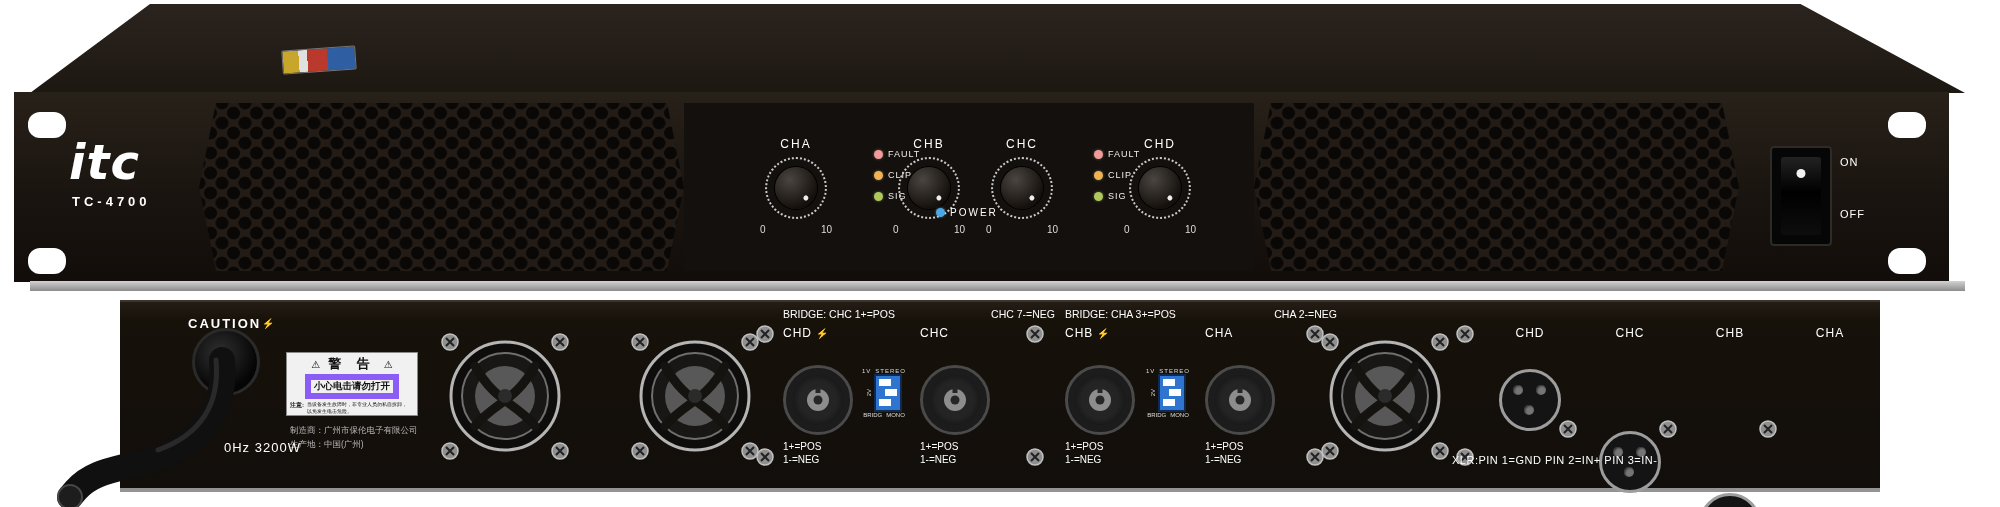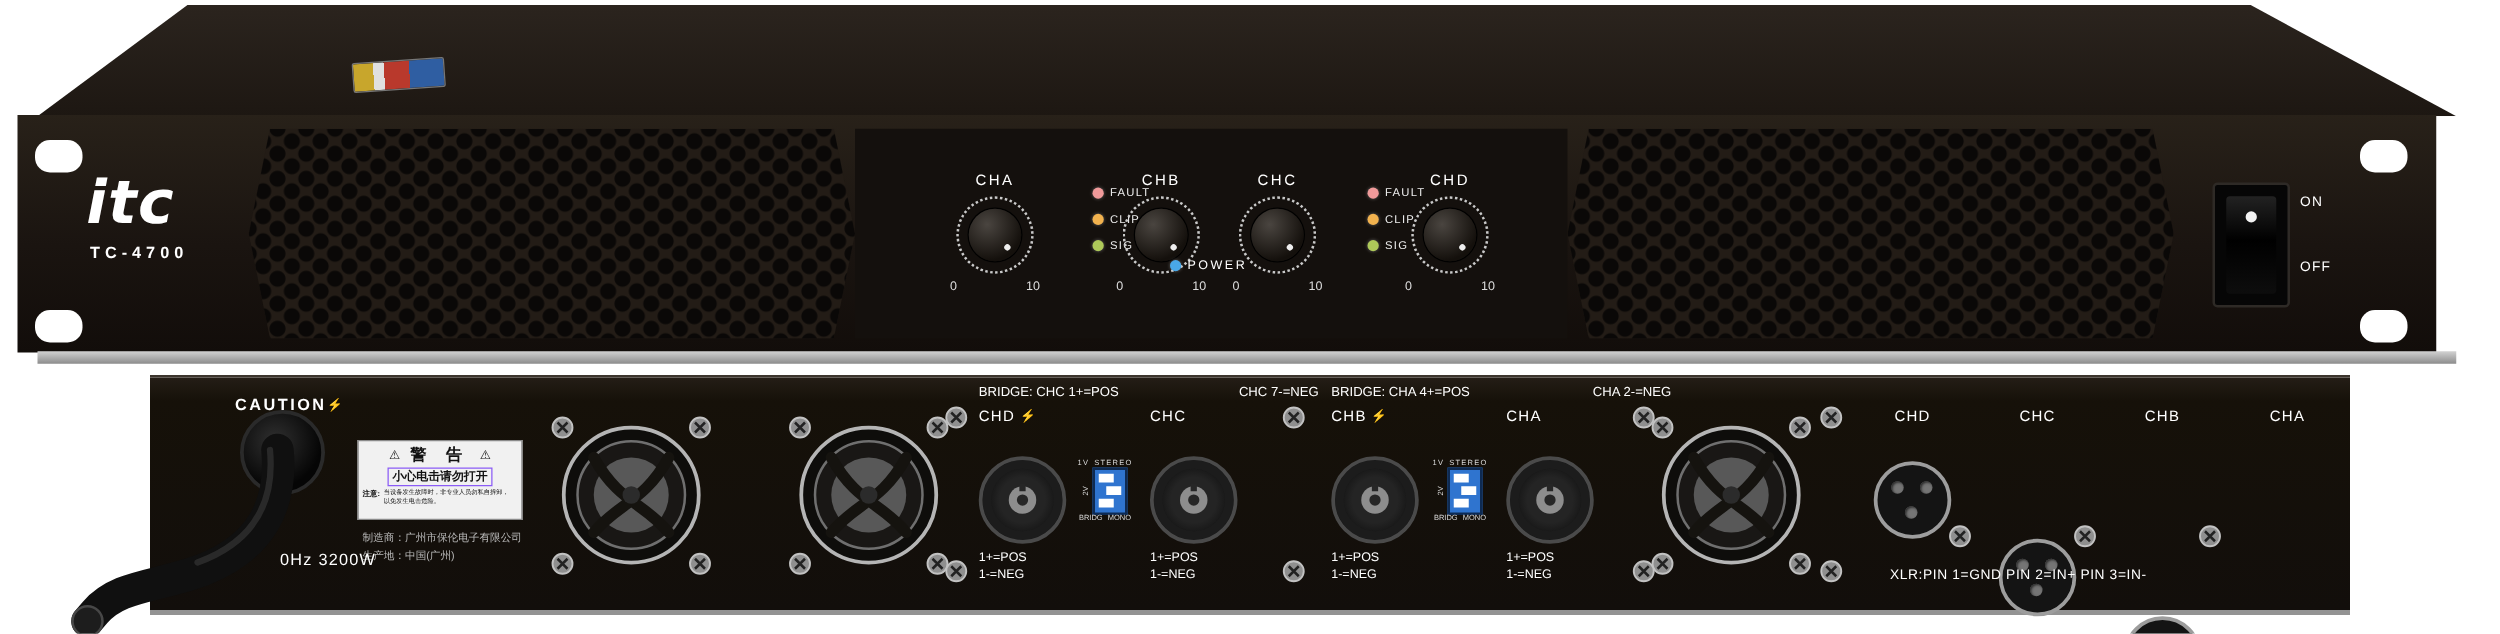--- a/index.html
+++ b/index.html
@@ -66,21 +66,21 @@
   .rear-svg{left:0;top:0;}
   .caution{left:68px;top:14px;color:#fff;font-size:13px;letter-spacing:2px;display:flex;gap:1px;align-items:center;font-weight:bold;}
   .grommet{left:72px;top:26px;width:62px;height:62px;border-radius:50%;
     background:radial-gradient(circle at 40% 35%,#303030,#050505 68%);border:3px solid #2a2a2a;}
   .warn-sticker{left:166px;top:50px;width:132px;height:64px;background:#f1f1f1;
     border:1px solid #8a8a8a;display:flex;flex-direction:column;align-items:center;
     padding:2px 3px;box-sizing:border-box;color:#111;}
   .warn-title-row{display:flex;align-items:center;gap:8px;}
   .warn-tri{font-size:10px;color:#111;}
   .warn-title{font-size:13px;font-weight:bold;letter-spacing:6px;}
-  .warn-sub{font-size:9.5px;font-weight:bold;border:1px solid #8b5cf6;padding:0 3px;margin-top:1px;}
+  .warn-sub{font-size:9.5px;font-weight:bold;border:6px solid #8b5cf6;padding:0 3px;margin-top:1px;}
   .warn-note{display:flex;gap:3px;margin-top:2px;align-self:flex-start;}
   .warn-note-label{font-size:6px;font-weight:bold;white-space:nowrap;}
   .warn-note-text{font-size:5px;line-height:1.35;width:100px;}
   .mfr{left:170px;top:122px;color:#b9b9b9;font-size:8.5px;line-height:1.6;}
   .power-rating{left:104px;top:138px;color:#fff;font-size:13px;letter-spacing:1px;}
   .bridge-row{top:6px;display:flex;justify-content:space-between;color:#fff;font-size:10.5px;}
   .conn-label{top:24px;color:#fff;font-size:12px;letter-spacing:1px;display:flex;gap:4px;align-items:center;}
   .bolt{font-size:10px;color:#e8e8e8;}
   .speakon{width:64px;height:64px;border-radius:50%;border:3px solid #4a4a4a;
     background:radial-gradient(circle,#242424 0 40%,#101010 70%);
@@ -340,21 +340,21 @@
     <div class="abs pin-lab" style="left:663px;">
       <span>1+=POS</span>
       <span>1-=NEG</span>
     </div>
     <div class="abs pin-lab" style="left:800px;">
       <span>1+=POS</span>
       <span>1-=NEG</span>
     </div>
 
     <div class="abs bridge-row" style="left:945px;width:272px;">
-      <span>BRIDGE: CHA 4+=POS</span>
+      <span>BRIDGE: CHA 3+=POS</span>
       <span>CHA 2-=NEG</span>
     </div>
     <div class="abs conn-label" style="left:945px;">
       <span>CHB</span>
       <span class="bolt">⚡</span>
     </div>
     <div class="abs conn-label" style="left:1085px;">
       <span>CHA</span>
     </div>
     <div class="abs speakon" style="left:945px;top:63px;">
@@ -406,21 +406,21 @@
       <span class="xlr-pin" style="left:11px;top:13px;"></span>
       <span class="xlr-pin" style="left:34px;top:13px;"></span>
       <span class="xlr-pin" style="left:22px;top:33px;"></span>
     </div>
     <div class="abs xlr" style="left:1579px;top:67px;">
       
       
       
     </div>
 
-    <div class="abs xlr-note" style="left:1392px;text-align:right;">XLR:PIN 1=GND PIN 2=IN+ PIN 3=IN-</div>
+    <div class="abs xlr-note" style="left:1332px;text-align:right;">XLR:PIN 1=GND PIN 2=IN+ PIN 3=IN-</div>
   </div>
 
   <svg class="abs cable-svg" width="400" height="207" viewBox="0 0 400 207">
     <path d="M222,60 C226,105 208,138 162,156 C124,170 95,168 76,190 L70,197" fill="none" stroke="#101010" stroke-width="26" stroke-linecap="round"></path>
     <path d="M216,60 C220,103 202,134 158,150" fill="none" stroke="#3a3a3a" stroke-width="5" stroke-linecap="round" opacity="0.6"></path>
     <circle cx="70" cy="197" r="12" fill="#1d1d1d" stroke="#474747" stroke-width="2"></circle>
   </svg>
 
 </div>
 

